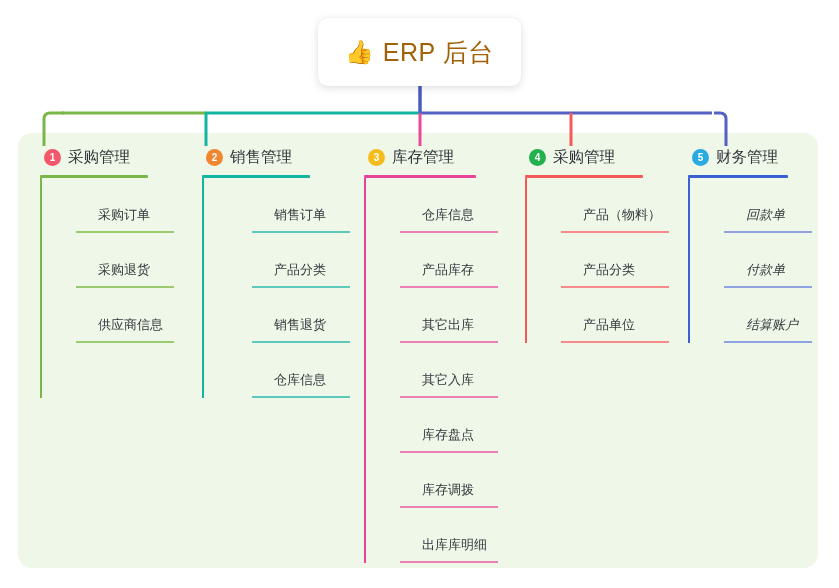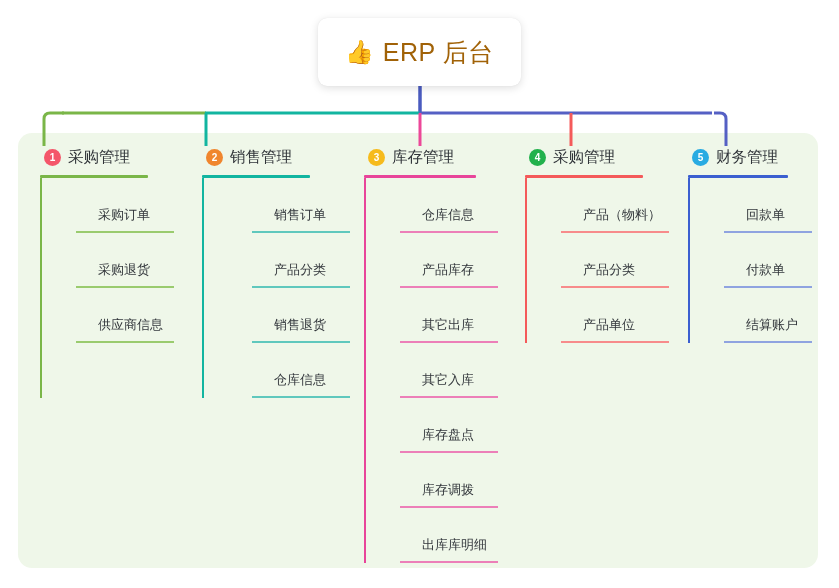--- a/index.html
+++ b/index.html
@@ -274,21 +274,21 @@
             <div class="leaf-underline" style="width: 108px; background: rgb(247, 139, 139);"></div>
           </div>
         </div>
       </div>
       <div class="column" style="left: 688px;">
         <div class="col-header">
           <span class="badge" style="background: rgb(41, 171, 226);">5</span>
           <span class="col-title">财务管理</span>
         </div>
         <div class="col-underline" style="width: 100px; background: rgb(59, 95, 208);"></div>
-        <div class="col-body" style="height: 141px;">
+        <div class="col-body" style="height: 141px; font-style: italic;">
           <div class="spine" style="height: 165px; background: rgb(59, 95, 208);"></div>
           <div class="leaf">
             <div class="leaf-label">回款单</div>
             <div class="leaf-underline" style="width: 88px; background: rgb(143, 163, 224);"></div>
           </div>
           <div class="leaf">
             <div class="leaf-label">付款单</div>
             <div class="leaf-underline" style="width: 88px; background: rgb(143, 163, 224);"></div>
           </div>
           <div class="leaf">

